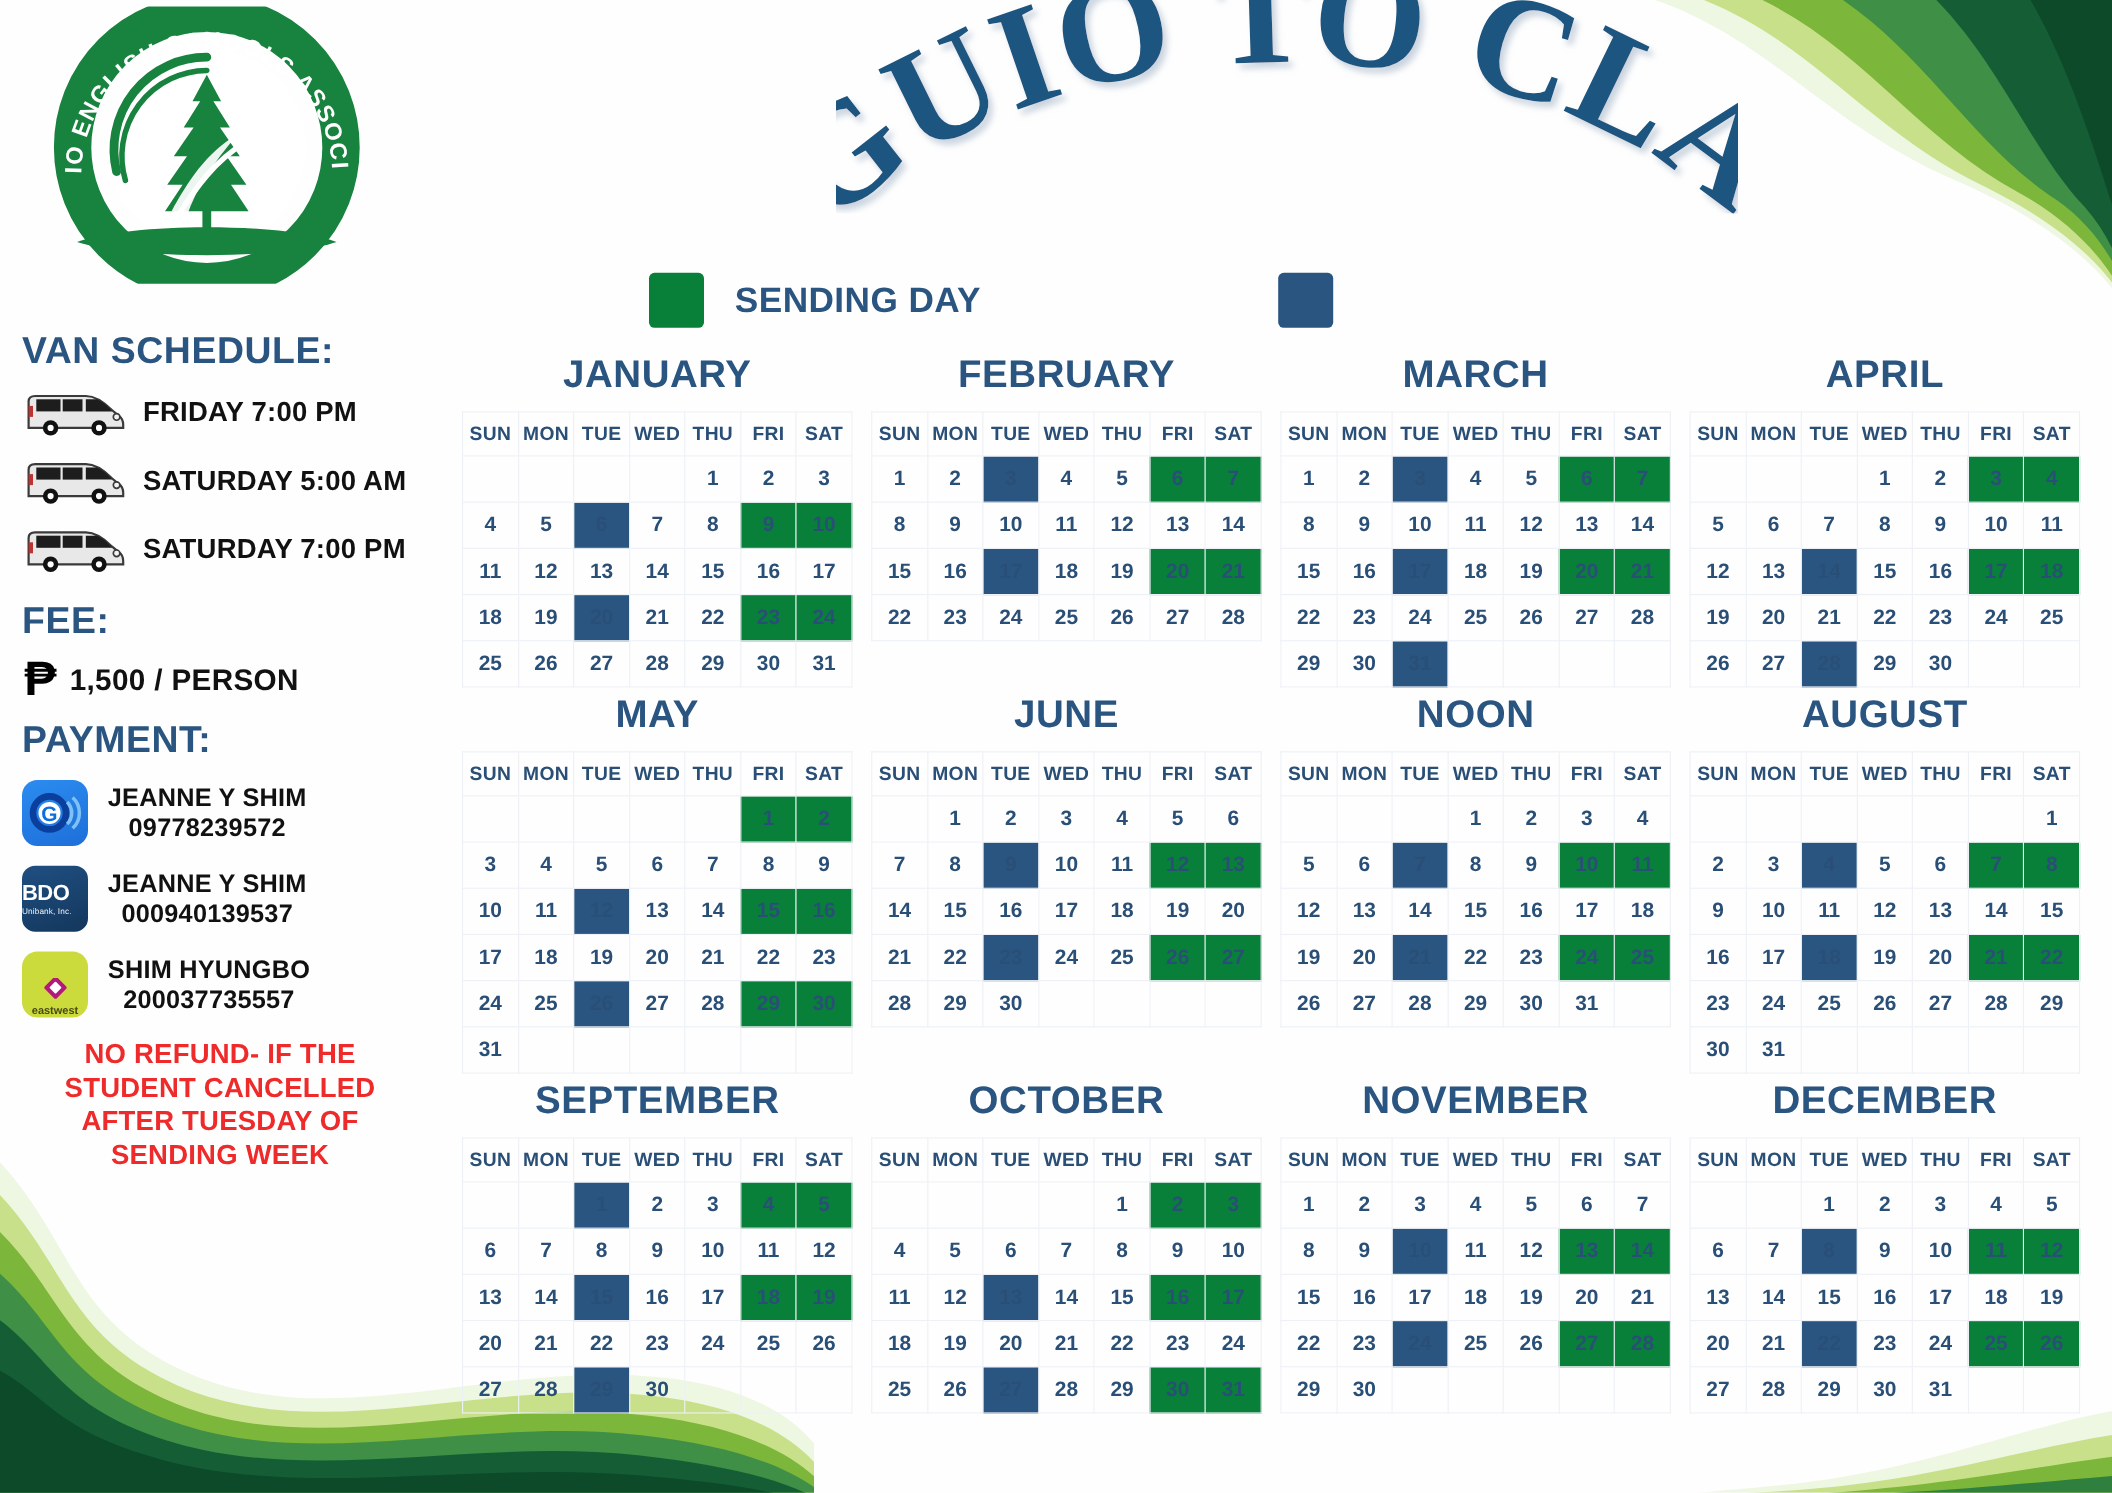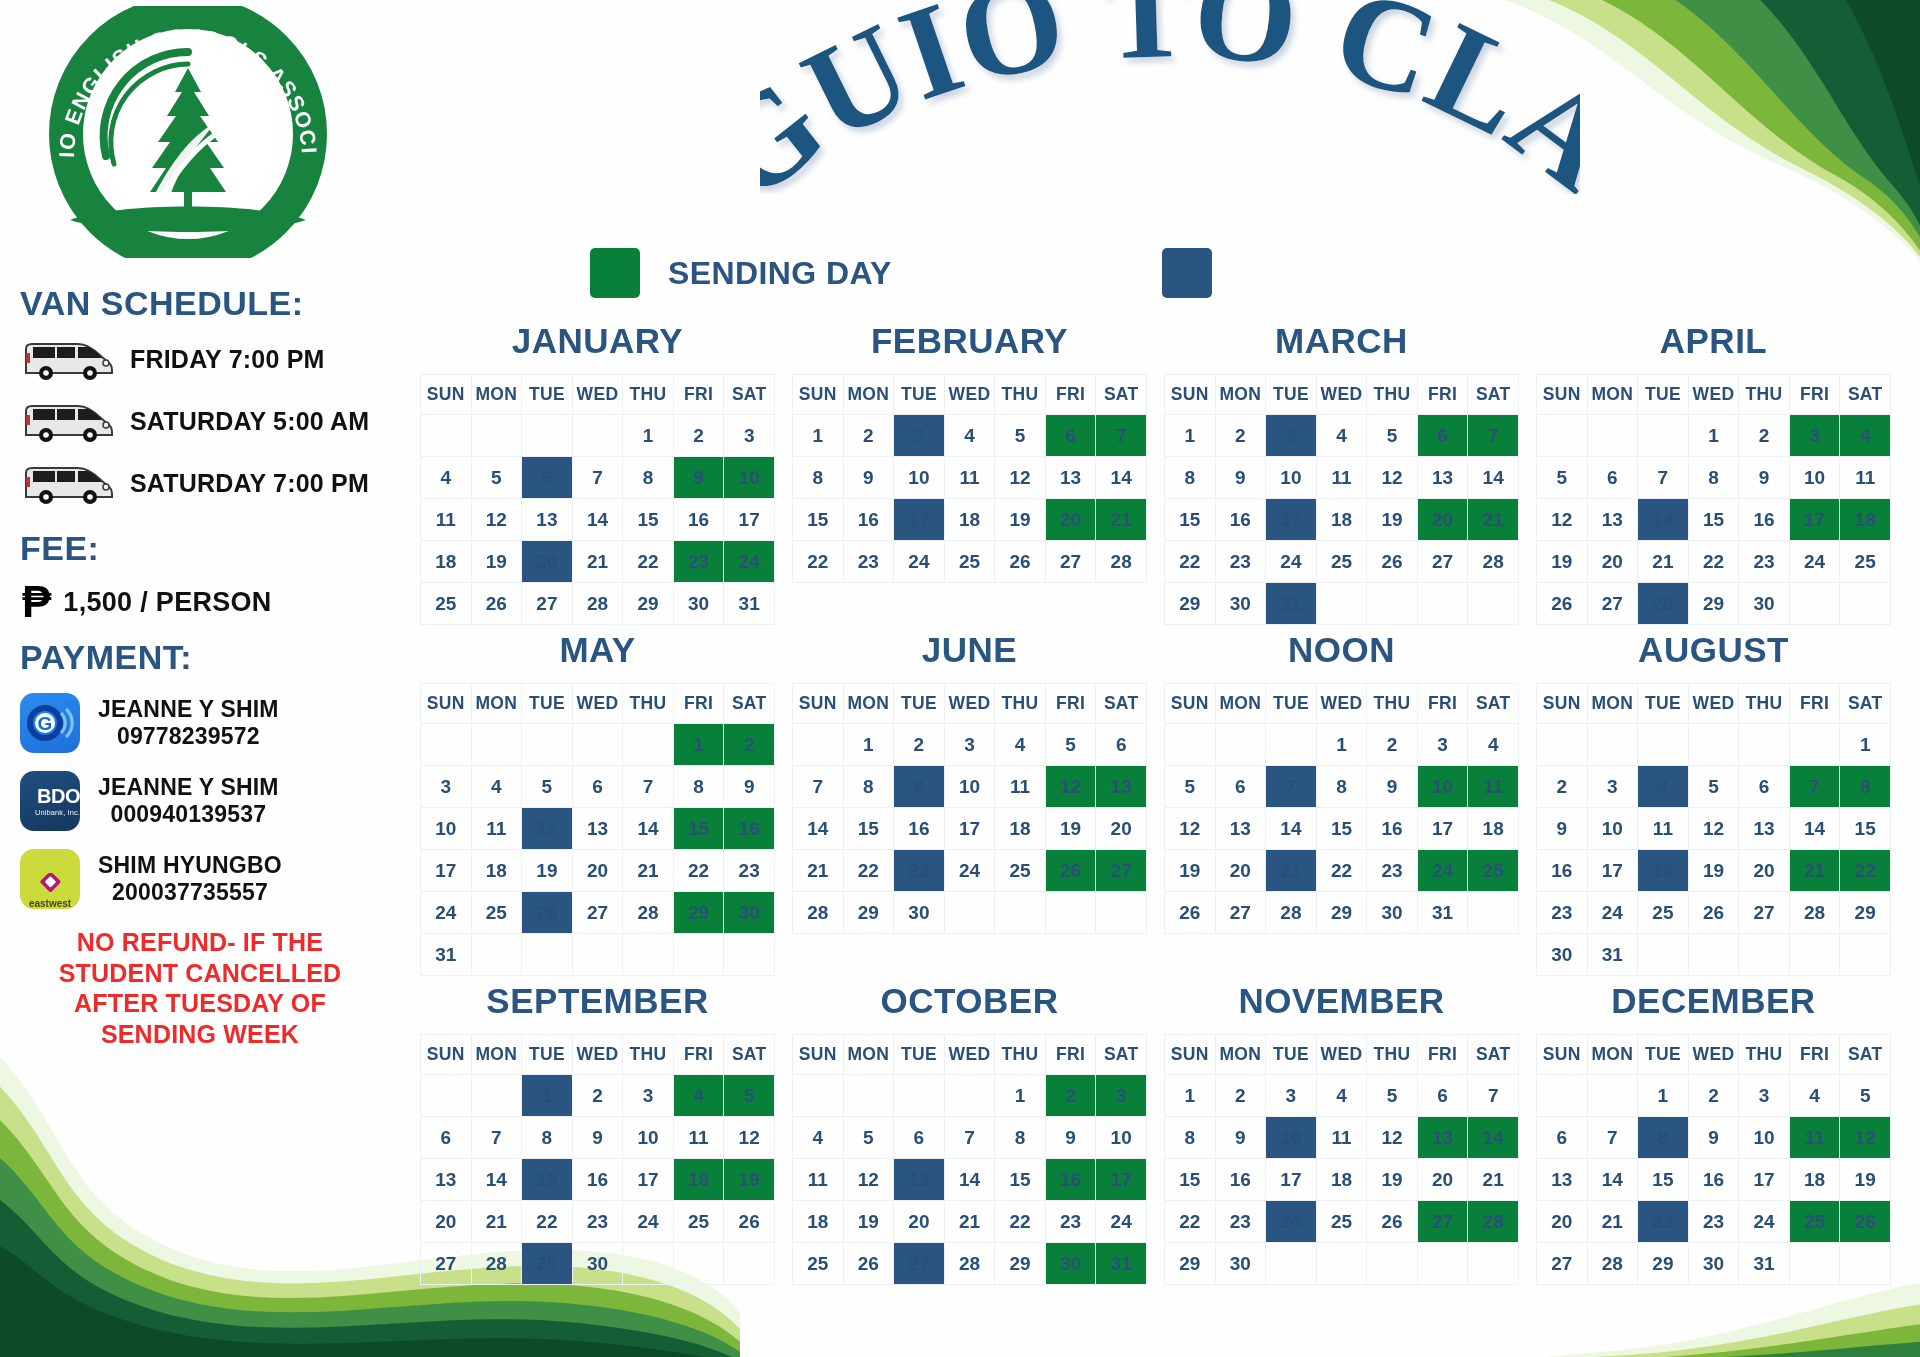--- a/index.html
+++ b/index.html
@@ -23,21 +23,21 @@
   .wave-br { bottom: -4px; right: -10px; width: 420px; height: 120px; }
 
   
   #logo-wrap {
     position: absolute; left: 38px; top: 6px;
     width: 300px; height: 252px;
   }
 
   
   #info-col {
-    position: absolute; left: 20px; top: 284px;
+    position: absolute; left: 20px; top: 300px;
     width: 405px;
   }
   .sec-head {
     font-size: 34px; font-weight: bold; letter-spacing: .5px;
     color: #2a5580; margin-bottom: 12px;
   }
   .van-row {
     display: flex; align-items: center; gap: 14px; margin-bottom: 14px;
   }
   .van-icon { width: 96px; height: 48px; flex: 0 0 96px; }
@@ -54,21 +54,21 @@
   .pay-row { display: flex; align-items: center; gap: 18px; margin-bottom: 18px; }
   .pay-logo { width: 60px; height: 60px; flex: 0 0 60px; border-radius: 14px; position: relative; overflow: hidden; }
   .pay-text { display: flex; flex-direction: column; align-items: center; }
   .pay-name { font-size: 23px; font-weight: bold; color: #111; letter-spacing: .2px; white-space: nowrap; }
   .pay-acct { font-size: 23px; font-weight: bold; color: #111; letter-spacing: .2px; white-space: nowrap; }
 
   
   .lg-gcash { background: linear-gradient(160deg,#2b8cf0 0%,#1e6fd9 100%); }
   
   .lg-bdo { background: linear-gradient(160deg,#1f4f82 0%,#14375c 100%);
-            display:flex; flex-direction:column; align-items:flex-end; justify-content:center; }
+            display:flex; flex-direction:column; align-items:flex-start; justify-content:center;border-radius:12px; }
   .bdo-main { font-size: 20px; font-weight: bold; color: #fff; letter-spacing: -.5px; line-height: 1; }
   .bdo-sub  { font-size: 7.5px; color: #eaf2fa; margin-top: 2px; letter-spacing: .1px; }
   
   .lg-ew { background: #cadb3b; display:flex; flex-direction:column; align-items:center; justify-content:flex-end; }
   .ew-sub { font-size: 10px; color: #4a4a14; font-weight: bold; margin-top: 1px; }
 
   #notice {
     margin-top: 14px; width: 360px;
     text-align: center;
     font-size: 25px; font-weight: bold; line-height: 1.22;

